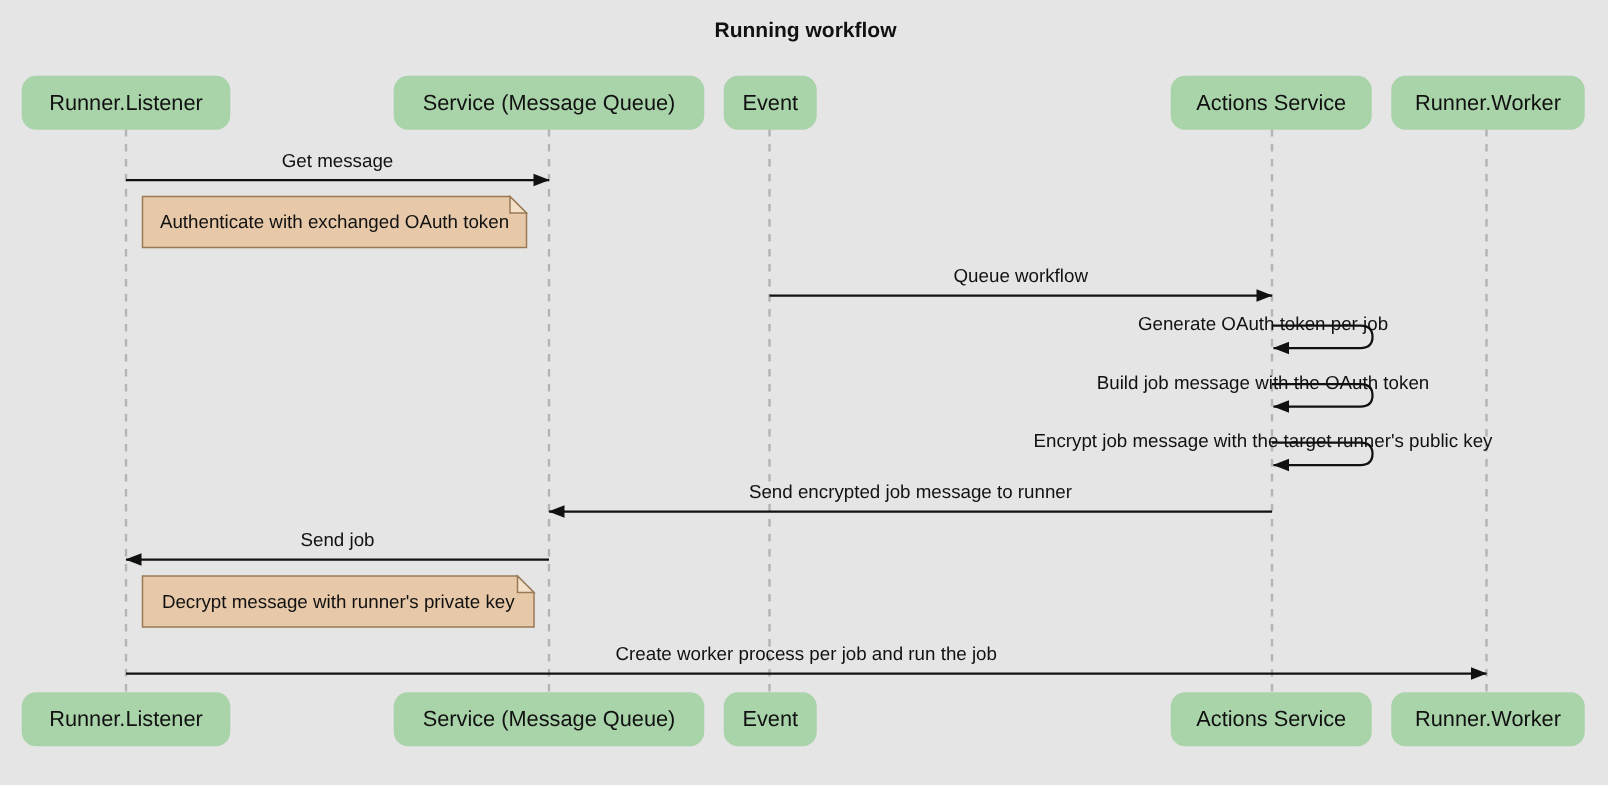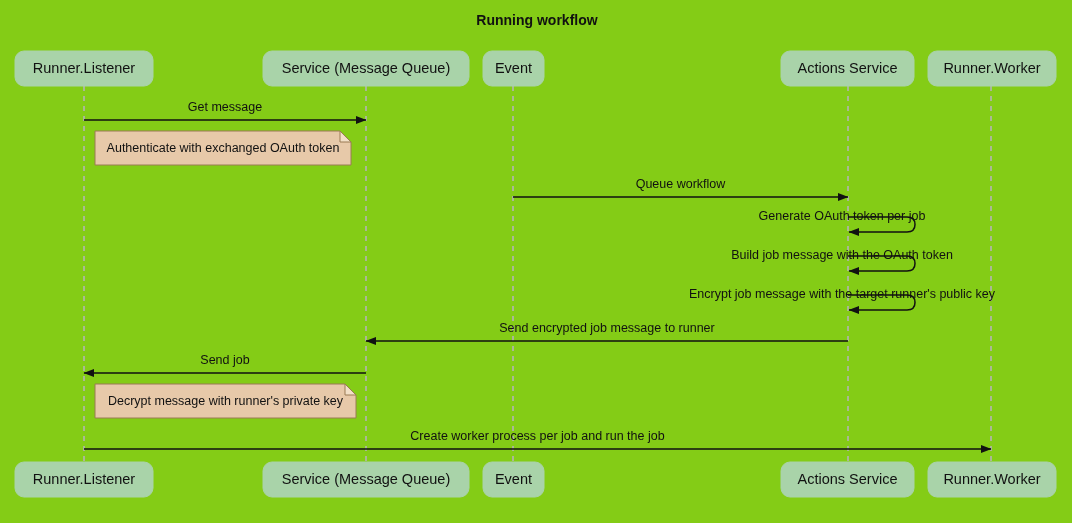--- a/index.html
+++ b/index.html
@@ -7,21 +7,21 @@
     padding: 0;
     background: #ffffff;
   }
   body {
     font-family: "Liberation Sans", sans-serif;
   }
   #canvas {
     position: relative;
     width: 1072px;
     height: 523px;
-    background: #84cc16;
+    background: #e5e5e5;
     overflow: hidden;
   }
   #diagram-svg {
     position: absolute;
     left: 0;
     top: 0;
     width: 1072px;
     height: 523px;
   }
   .title-text {

